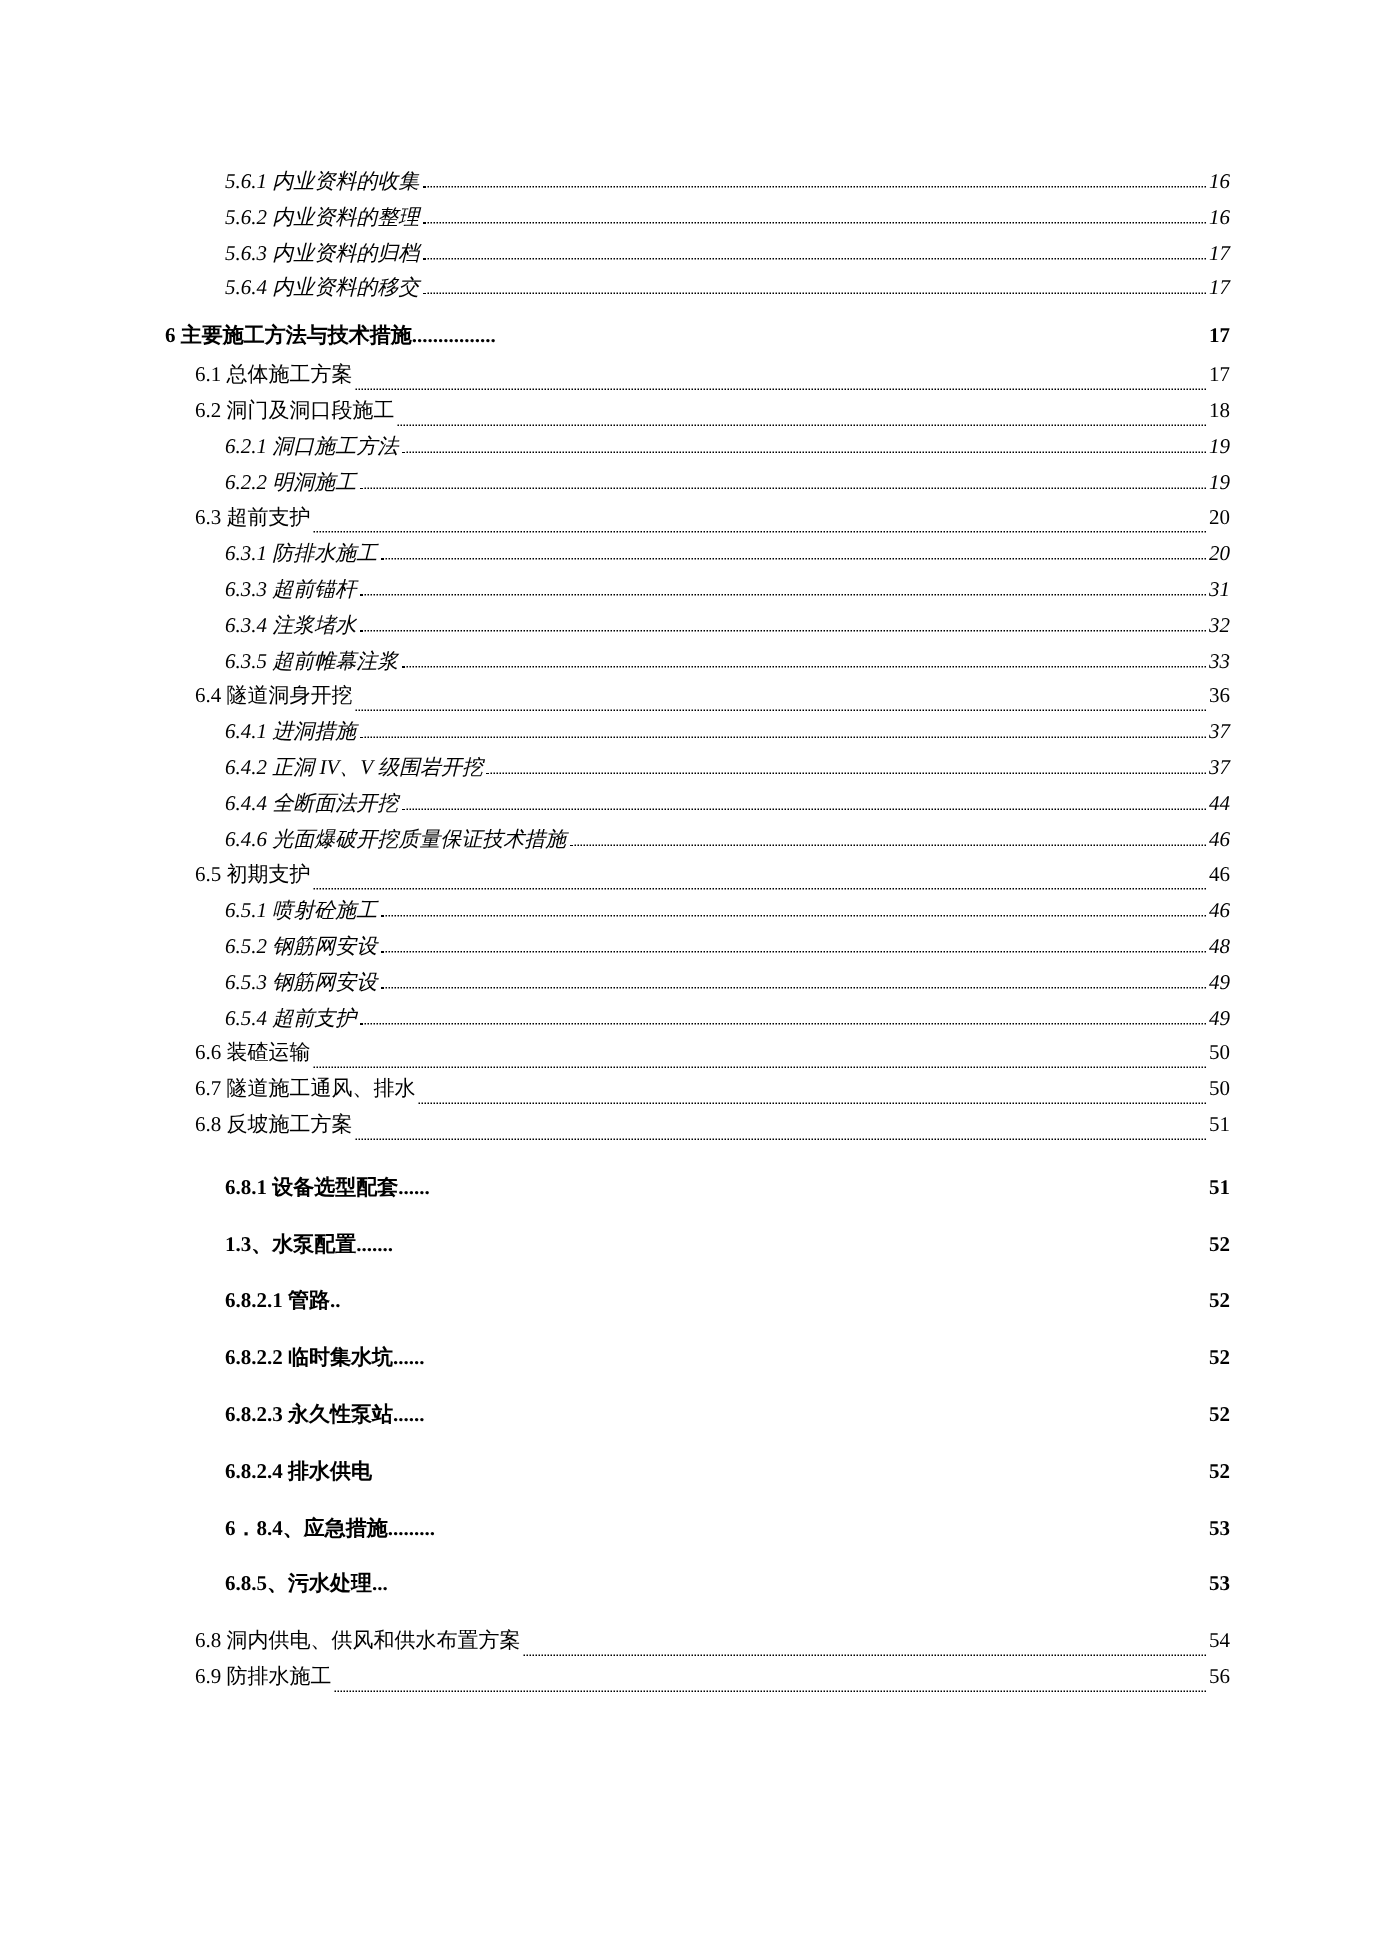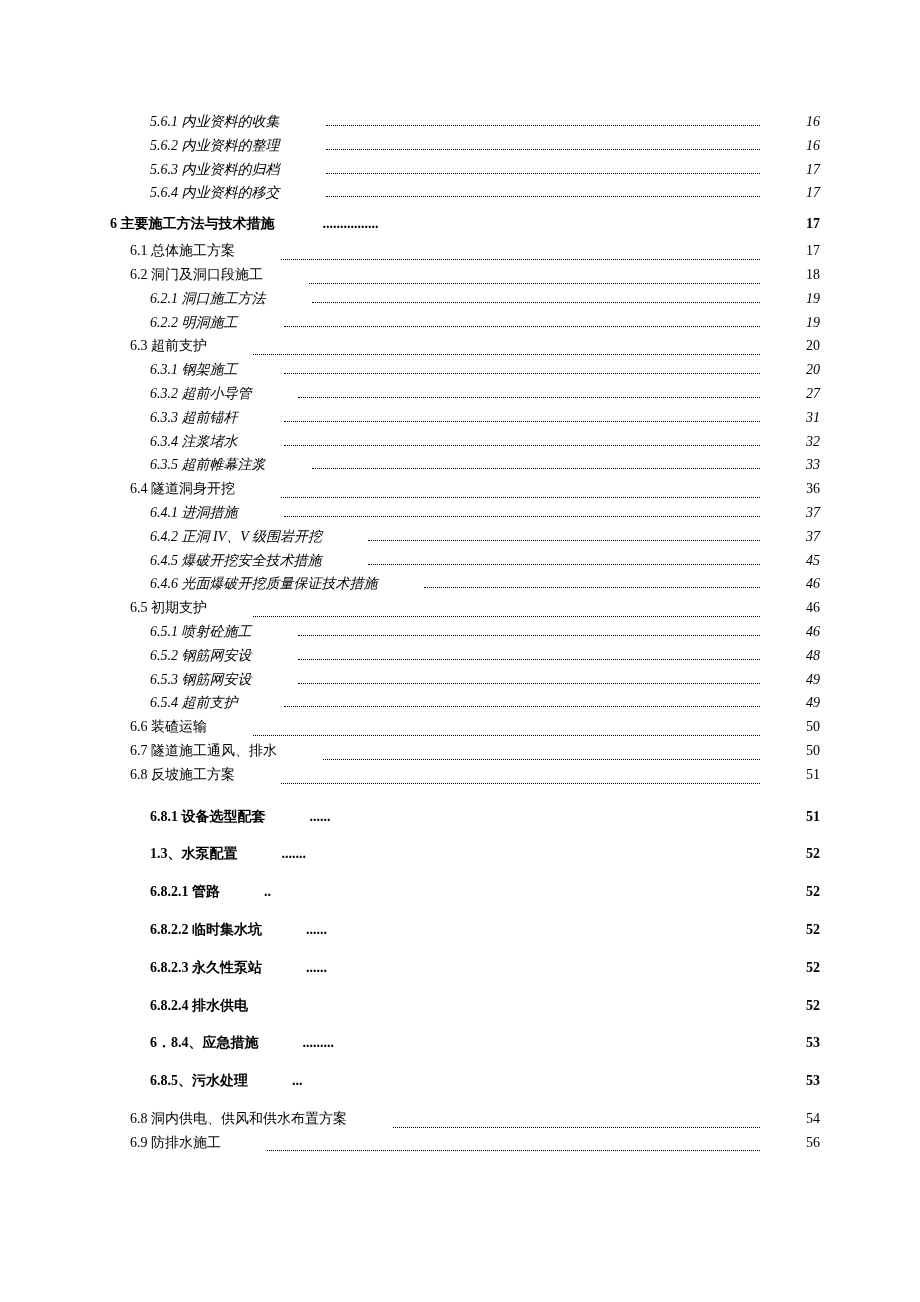--- a/index.html
+++ b/index.html
@@ -14,21 +14,20 @@
     box-sizing: border-box;
     width: 920px;
   }
   .toc-line {
     display: flex;
     align-items: baseline;
     font-size: 14px;
     color: #000;
     line-height: 1.7;
     white-space: nowrap;
-    gap: 44px;
   }
   .toc-line .label {
     flex: 0 0 auto;
   }
   .toc-line .dots {
     flex: 1 1 auto;
     border-bottom: 1.5px dotted #000;
     margin: 0 2px 3px 2px;
     min-width: 10px;
     height: 0.85em;
@@ -36,21 +35,21 @@
   .toc-line .page-num {
     flex: 0 0 auto;
     text-align: right;
   }
   .italic {
     font-style: italic;
   }
   .bold {
     font-weight: bold;
   }
-  .lvl-0 { padding-left: 0; gap: 48px; }
+  .lvl-0 { padding-left: 0; }
   .lvl-1 { padding-left: 20px; align-items: flex-end; }
   .lvl-2 { padding-left: 40px; }
   .section-head {
     display: flex;
     align-items: baseline;
     font-size: 14px;
     font-weight: bold;
     margin-top: 10px;
     margin-bottom: 6px;
   }
@@ -123,30 +122,25 @@
         <span class="label">6.2.2 明洞施工</span>
         <span class="dots"></span>
         <span class="page-num italic">19</span>
       </div>
       <div class="toc-line lvl-1">
         <span class="label">6.3 超前支护</span>
         <span class="dots"></span>
         <span class="page-num">20</span>
       </div>
       <div class="toc-line lvl-2 italic">
-        <span class="label">6.3.1 钢架施工</span>
+        <span class="label">6.3.1 防排水施工</span>
         <span class="dots"></span>
         <span class="page-num italic">20</span>
       </div>
       <div class="toc-line lvl-2 italic">
-        <span class="label">6.3.2 超前小导管</span>
-        <span class="dots"></span>
-        <span class="page-num italic">27</span>
-      </div>
-      <div class="toc-line lvl-2 italic">
         <span class="label">6.3.3 超前锚杆</span>
         <span class="dots"></span>
         <span class="page-num italic">31</span>
       </div>
       <div class="toc-line lvl-2 italic">
         <span class="label">6.3.4 注浆堵水</span>
         <span class="dots"></span>
         <span class="page-num italic">32</span>
       </div>
       <div class="toc-line lvl-2 italic">
@@ -163,23 +157,23 @@
         <span class="label">6.4.1 进洞措施</span>
         <span class="dots"></span>
         <span class="page-num italic">37</span>
       </div>
       <div class="toc-line lvl-2 italic">
         <span class="label">6.4.2 正洞 IV、V 级围岩开挖</span>
         <span class="dots"></span>
         <span class="page-num italic">37</span>
       </div>
       <div class="toc-line lvl-2 italic">
-        <span class="label">6.4.5 爆破开挖安全技术措施</span>
-        <span class="dots"></span>
-        <span class="page-num italic">45</span>
+        <span class="label">6.4.4 全断面法开挖</span>
+        <span class="dots"></span>
+        <span class="page-num italic">44</span>
       </div>
       <div class="toc-line lvl-2 italic">
         <span class="label">6.4.6 光面爆破开挖质量保证技术措施</span>
         <span class="dots"></span>
         <span class="page-num italic">46</span>
       </div>
       <div class="toc-line lvl-1">
         <span class="label">6.5 初期支护</span>
         <span class="dots"></span>
         <span class="page-num">46</span>

